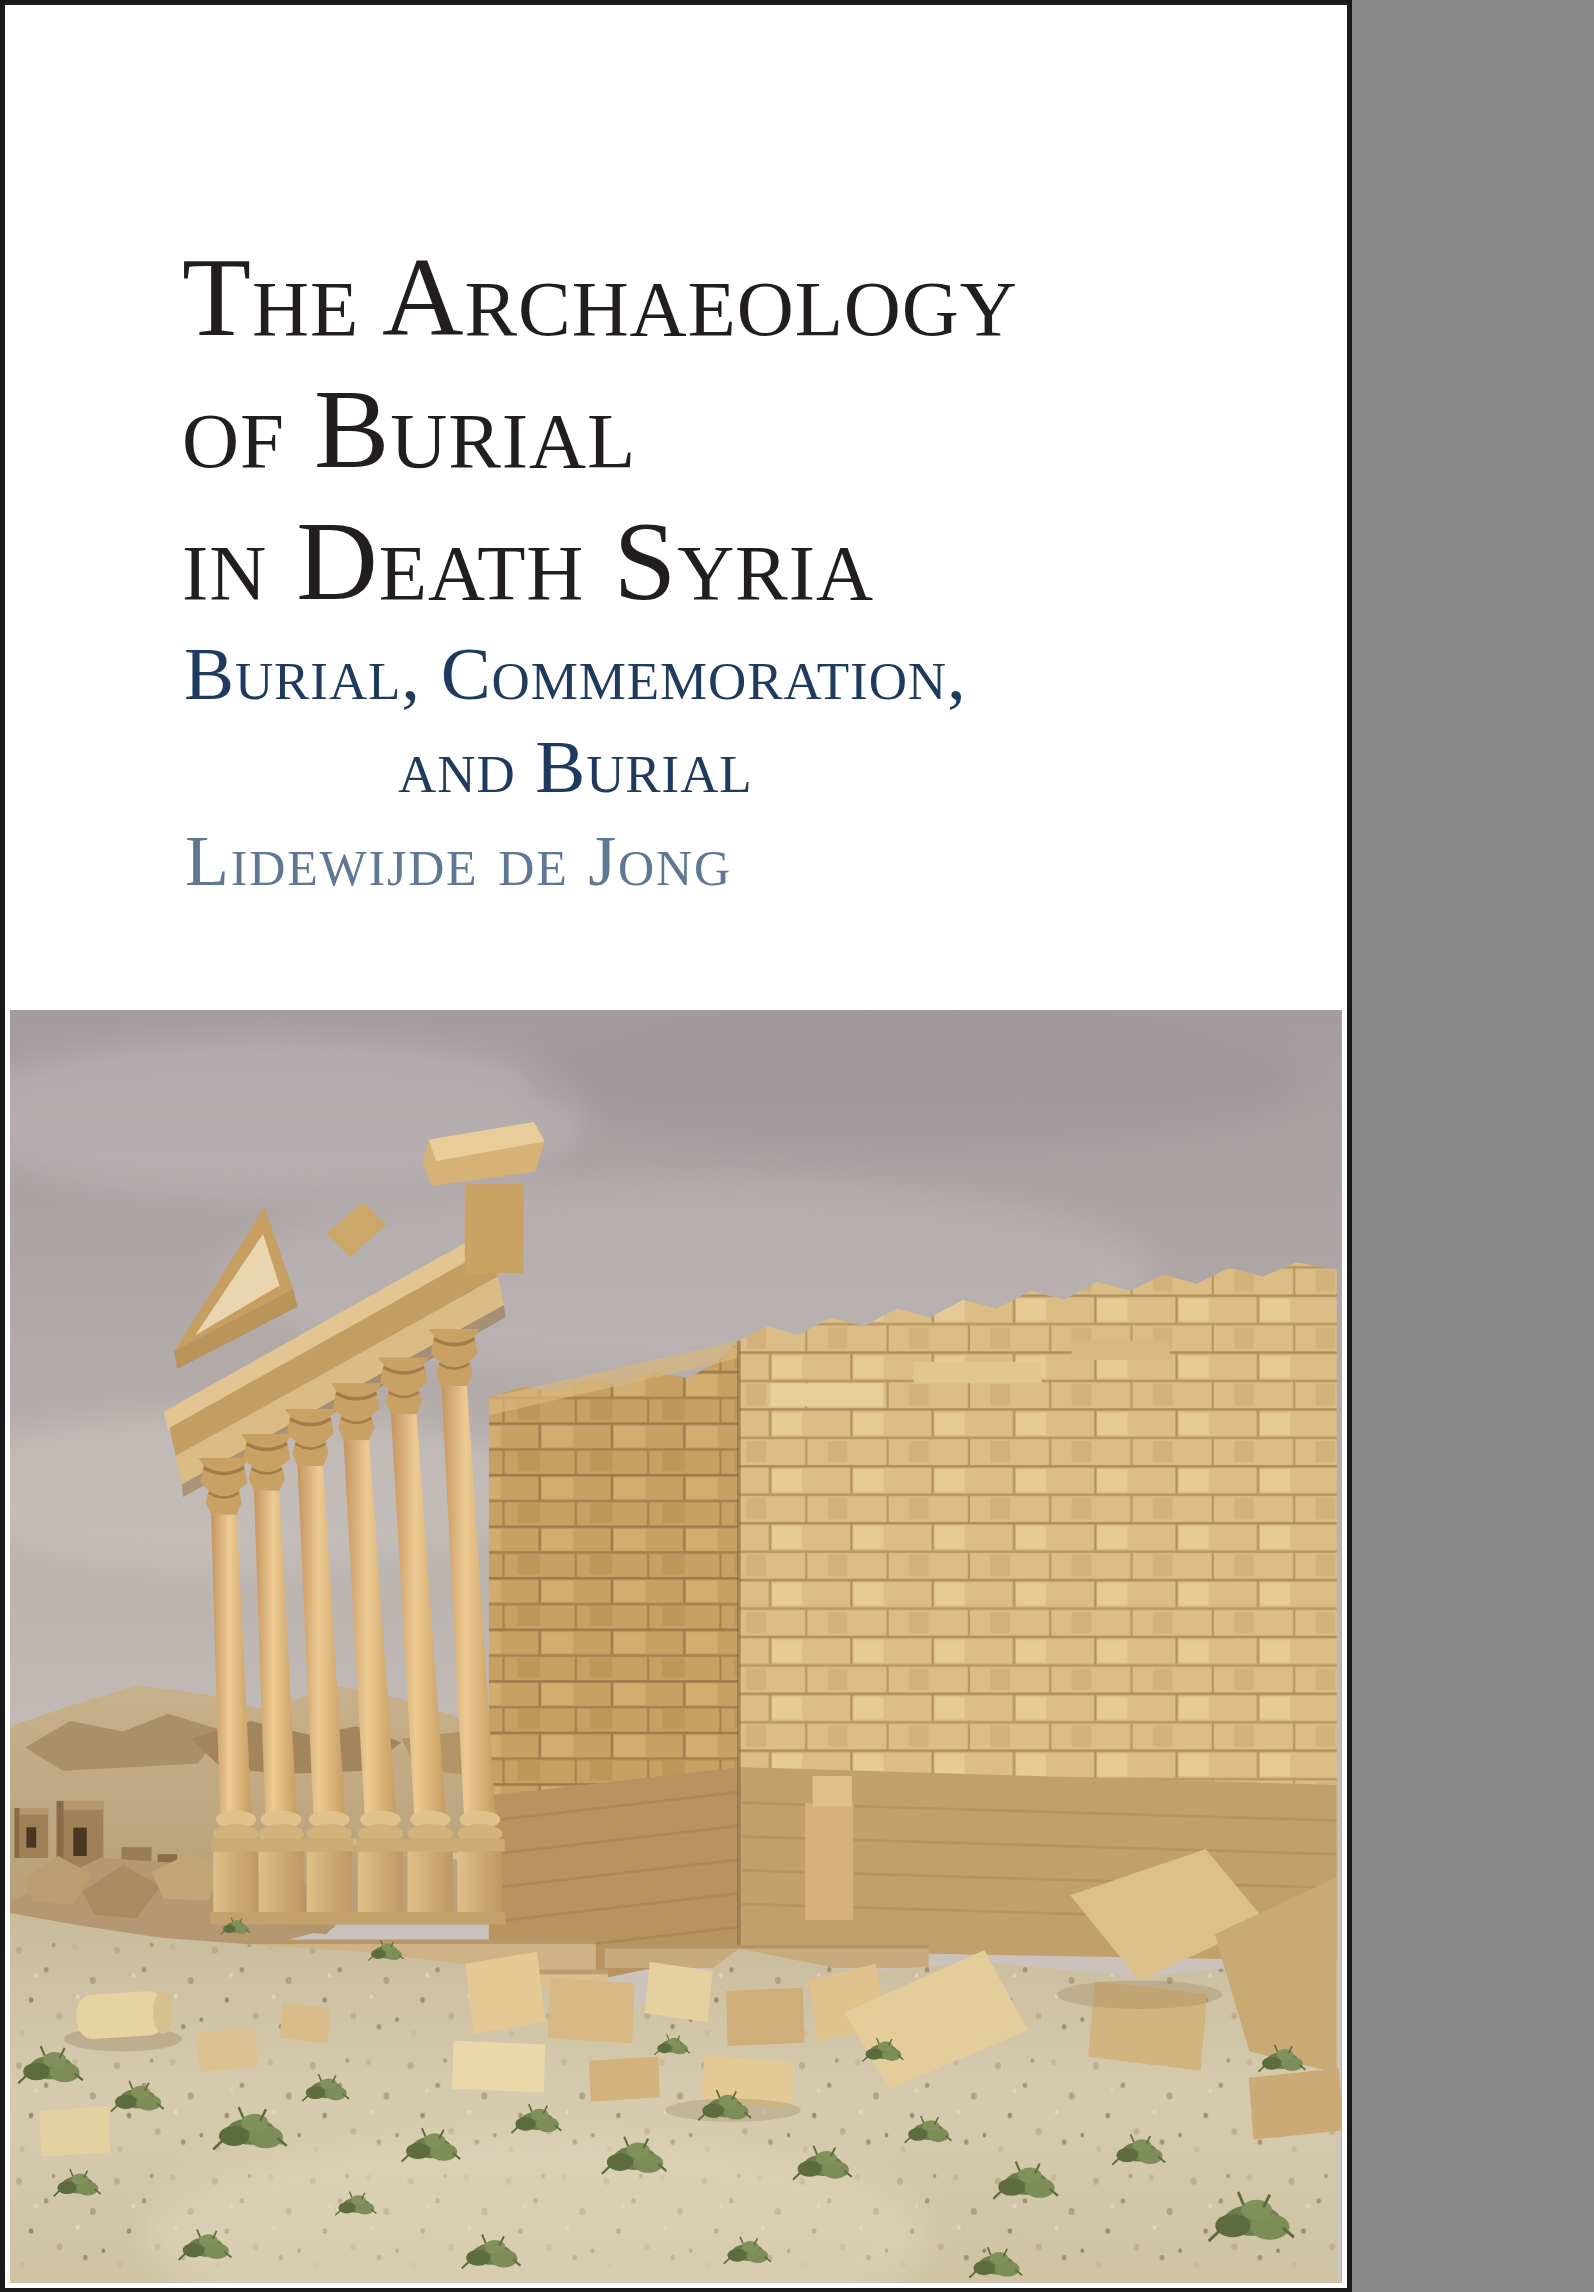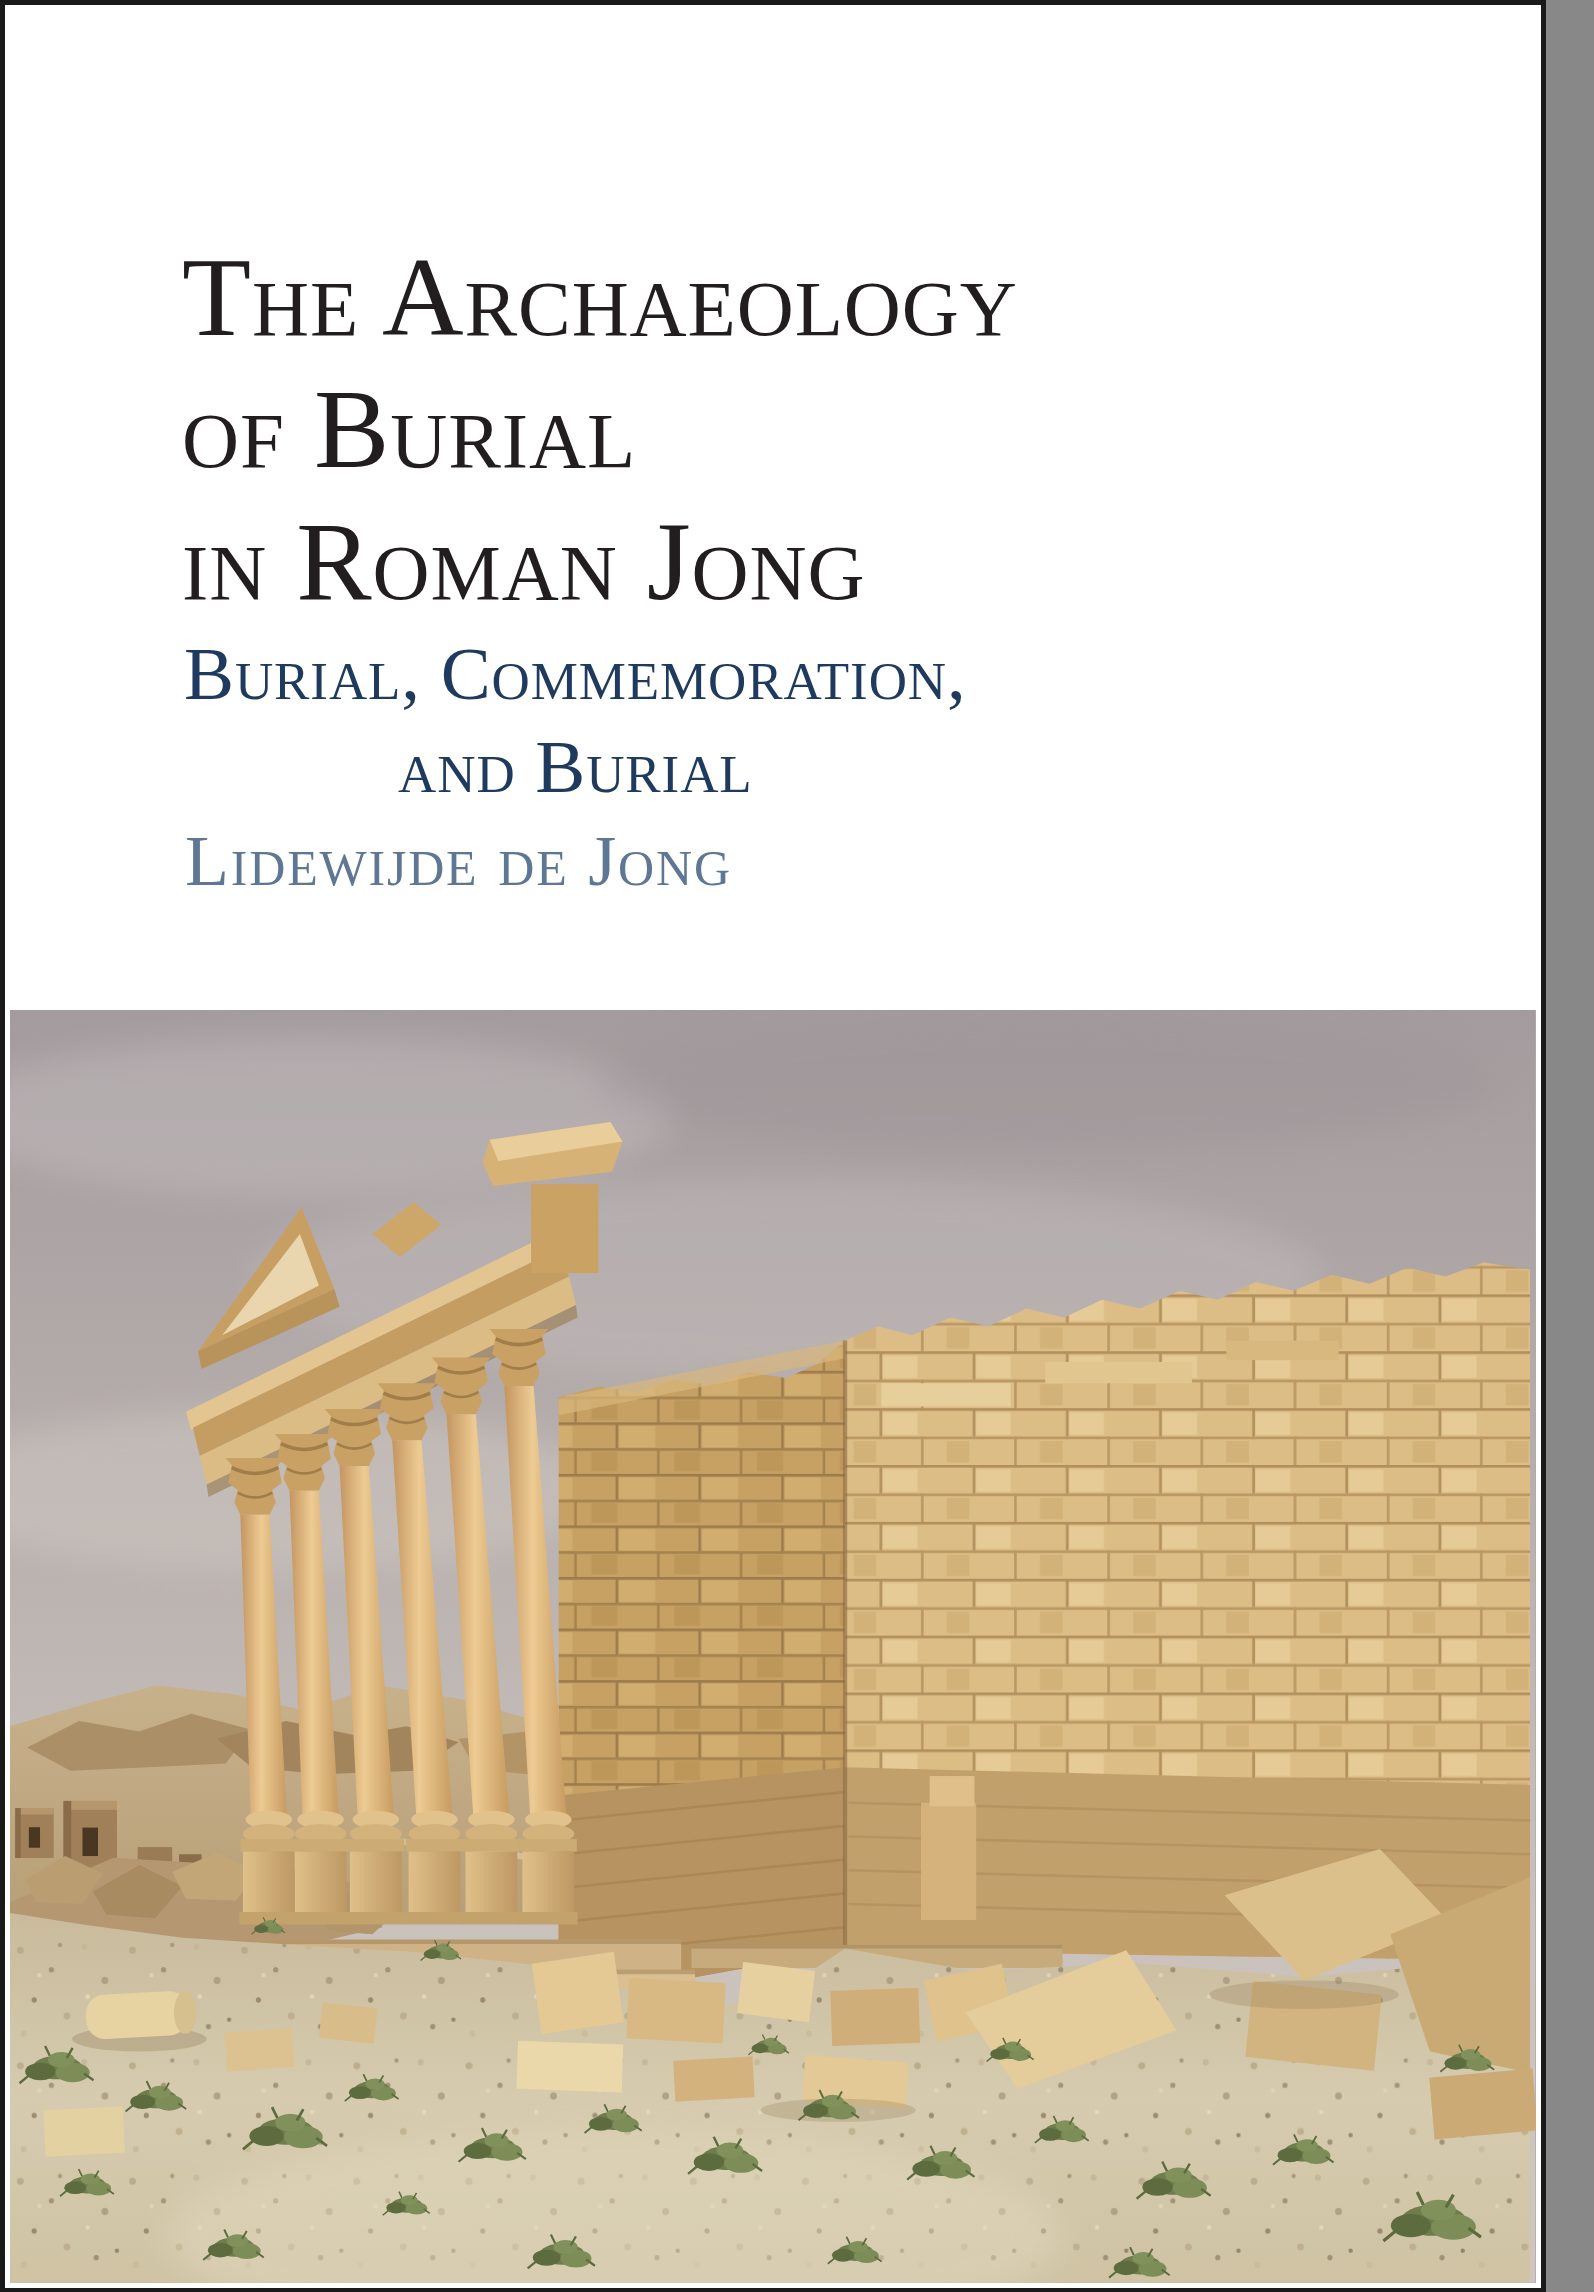--- a/index.html
+++ b/index.html
@@ -1,17 +1,17 @@
 <!DOCTYPE html>
 <html style="--title-text: #221e20; --subtitle-text: #1e3a5e; --author-text: #5e7795; --background: #ffffff; --border: #1a1a1a; --sky: #b2aaa9; --stone-light: #e8cb96; --stone-mid: #d2ab6f; --stone-dark: #a9854f; --ground: #d3c7aa; --shrub-green: #6b7a47;font-size:14.3px"><head>
 <meta charset="utf-8">
 <style>
   html,body{margin:0;padding:0;width:1594px;height:2293px;background:#888;}
   .cover{
-    position:relative;width:1546px;height:2293px;box-sizing:border-box;
+    position:relative;width:1352px;height:2293px;box-sizing:border-box;
     background:var(--background,#ffffff);
     border:5.4px solid var(--border,#1a1a1a);
     overflow:hidden;
     font-family:"Liberation Serif", serif;
   }
   .title{
     position:absolute;left:177px;top:226px;margin:0;
     font-size:113px;line-height:132px;font-weight:400;
     font-variant:small-caps;letter-spacing:0.9px;
     color:var(--title-text,#221e20);
@@ -38,21 +38,21 @@
   .photo svg{display:block;width:100%;height:100%;}
 </style>
 </head>
 <body>
 
 <div class="cover">
 
   <h1 class="title">
     <span>The Archaeology</span>
     <span>of Burial</span>
-    <span>in Roman Jong</span>
+    <span>in Death Syria</span>
   </h1>
 
   <h2 class="subtitle">
     <span>Burial, Commemoration,</span>
     <span>and Burial</span>
   </h2>
 
   <div class="author">Lidewijde de Jong</div>
 
   <div class="photo">

